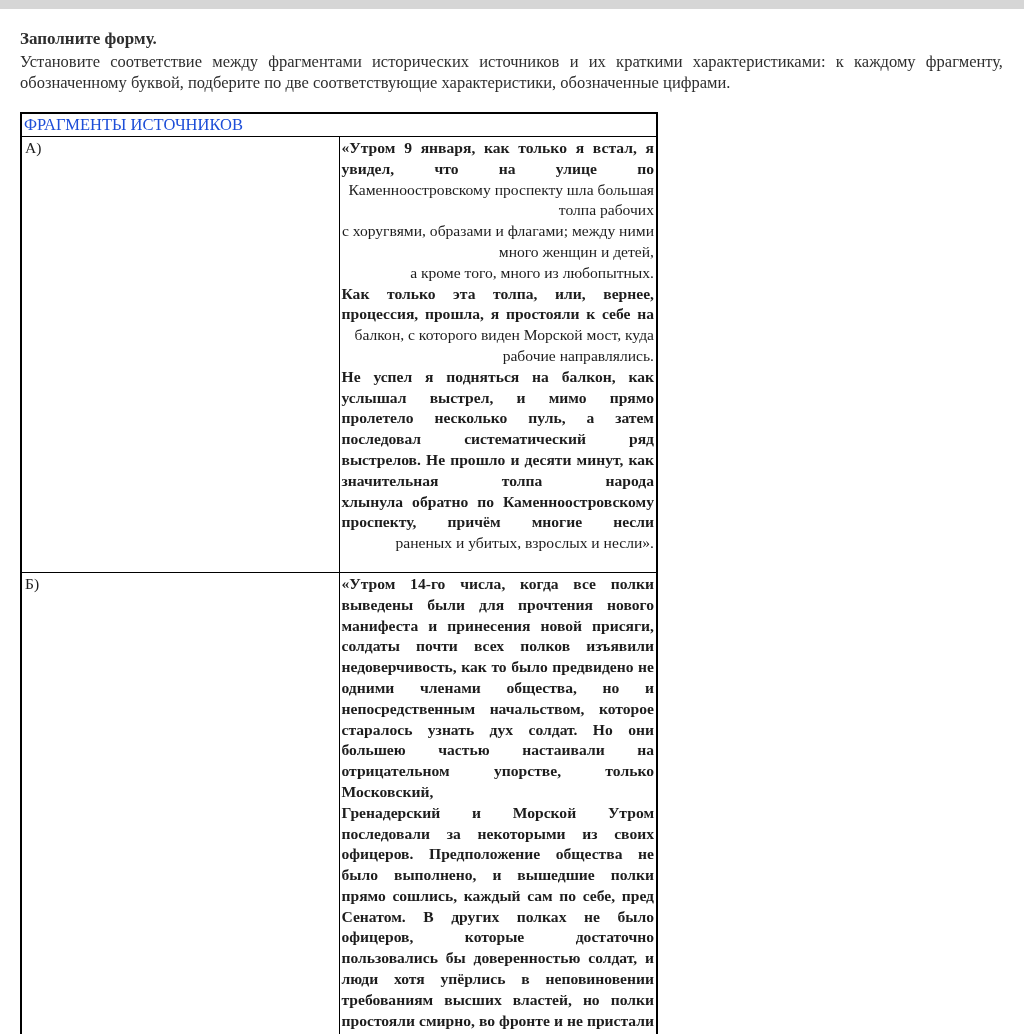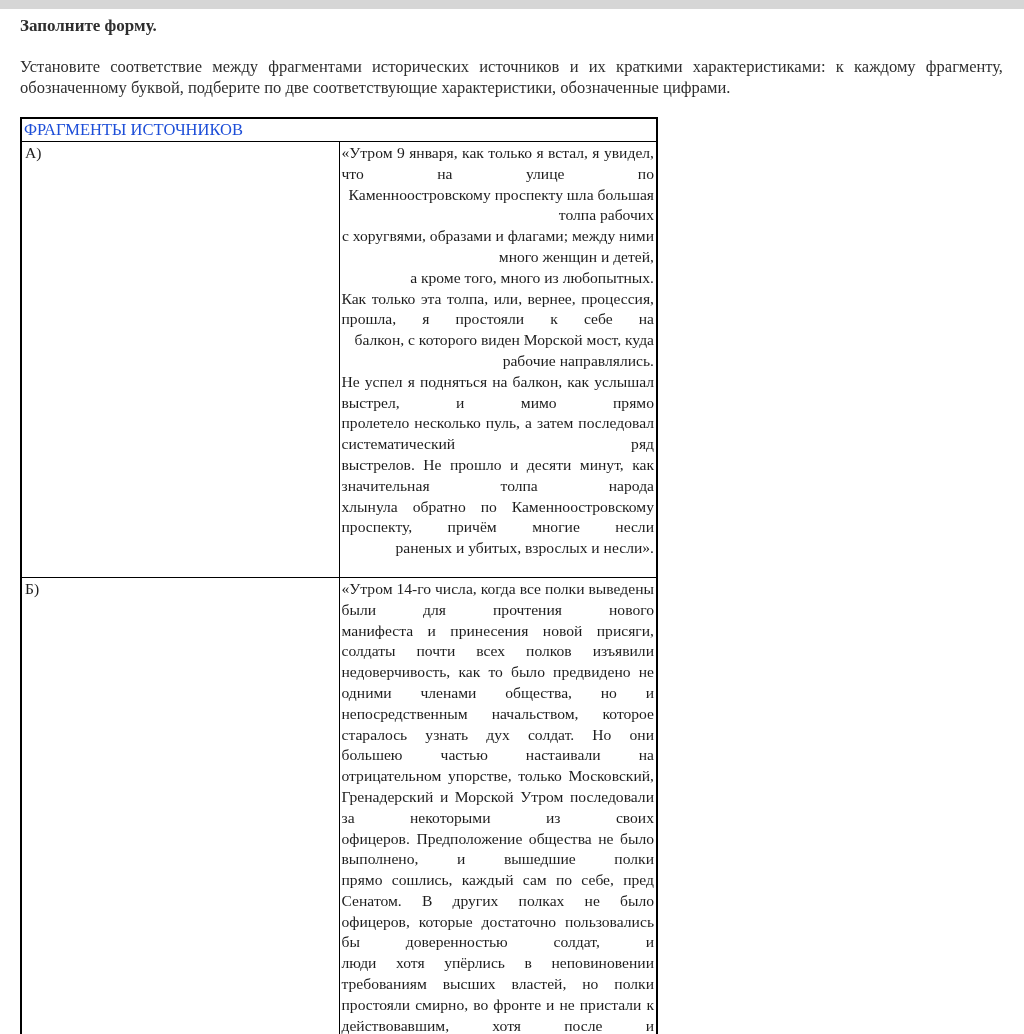--- a/index.html
+++ b/index.html
@@ -12,27 +12,27 @@
     overflow: hidden;
   }
   .top-strip {
     width: 100%;
     height: 9px;
     background: #d6d6d6;
   }
   .content { padding: 0 21px 0 20px; }
 
   .page-title {
-    margin: 7px 0 0 0;
+    margin: 20px 0 0 0;
     font-size: 17px;
     font-weight: bold;
     color: #2e2e2e;
   }
   .task-instruction {
-    margin: 20px 0 0 0;
+    margin: 2px 0 0 0;
     font-size: 16.5px;
     line-height: 21px;
     text-align: justify;
     color: #2e2e2e;
   }
 
   
   table.sources {
     margin-top: 19px;
     border-collapse: collapse;
@@ -54,21 +54,21 @@
     padding: 1px 2px 1px 3px;
   }
   td.text-cell {
     vertical-align: top;
     font-size: 15.6px;
     padding: 1px 2px 2px 2px;
     width: 600px;
   }
   td.text-cell.pad-bottom { padding-bottom: 18px; }
   .frag-line { line-height: 20.8px; text-align: right; }
-  .frag-line.just { text-align: justify; text-align-last: justify; }
+  .frag-line.just { text-align: justify; text-align-last: justify; font-weight: bold; }
 </style>
 </head>
 <body>
 
 <div class="top-strip"></div>
 
 <div class="content">
 
   <p class="page-title">Заполните форму.</p>
 

